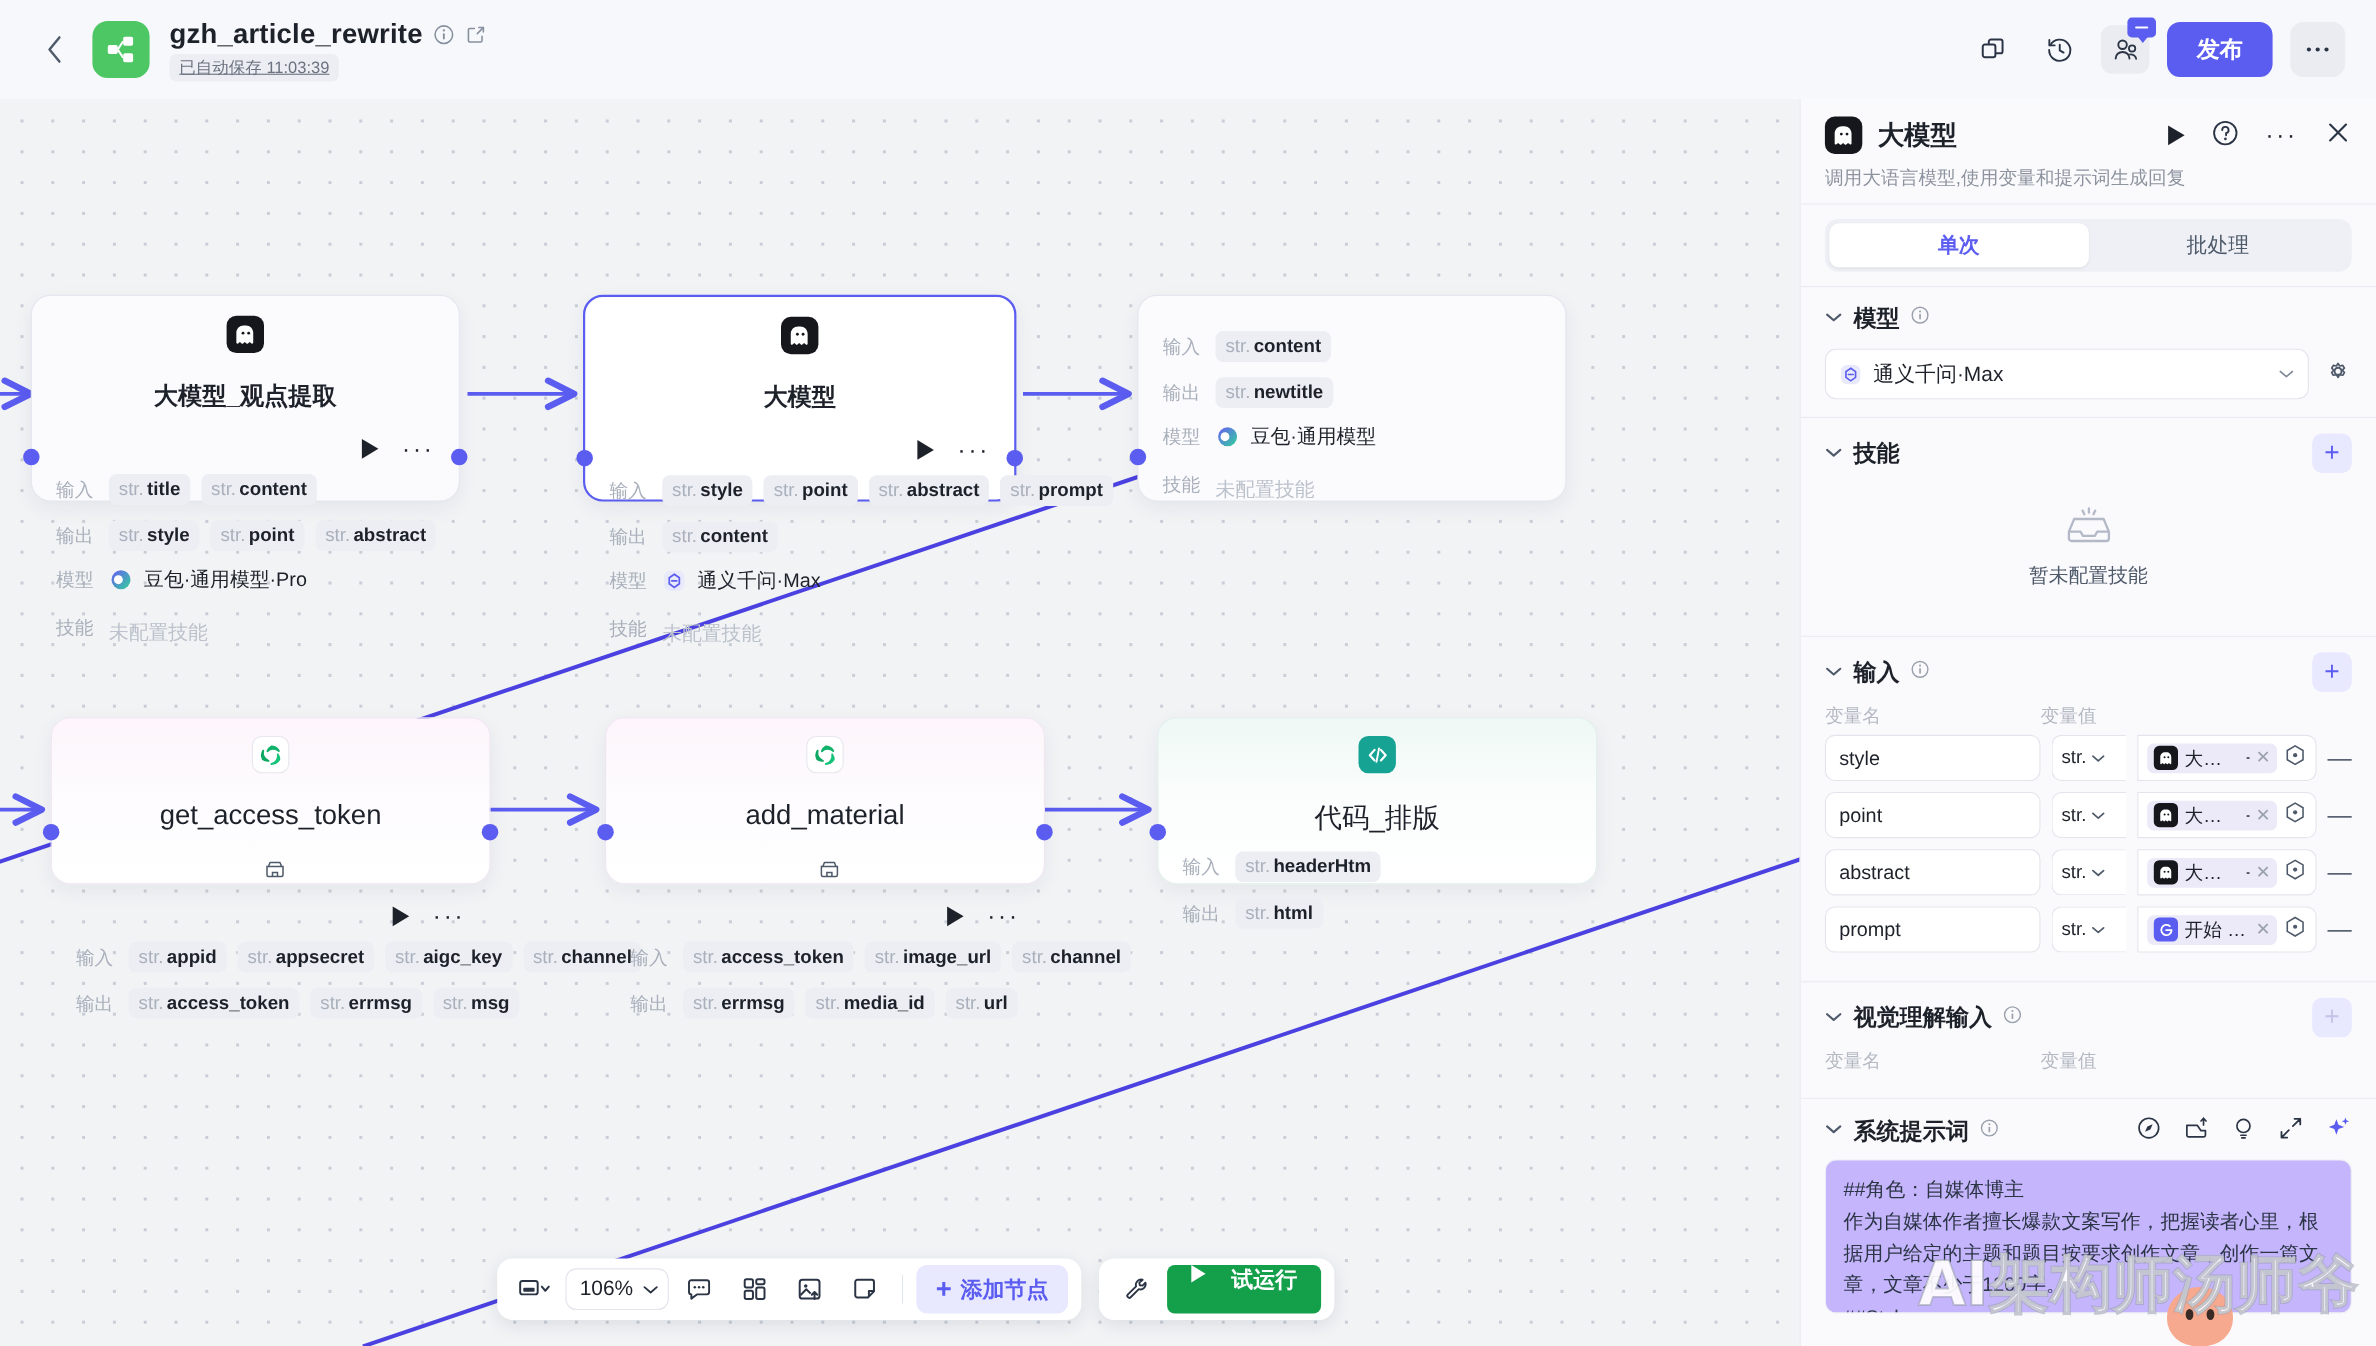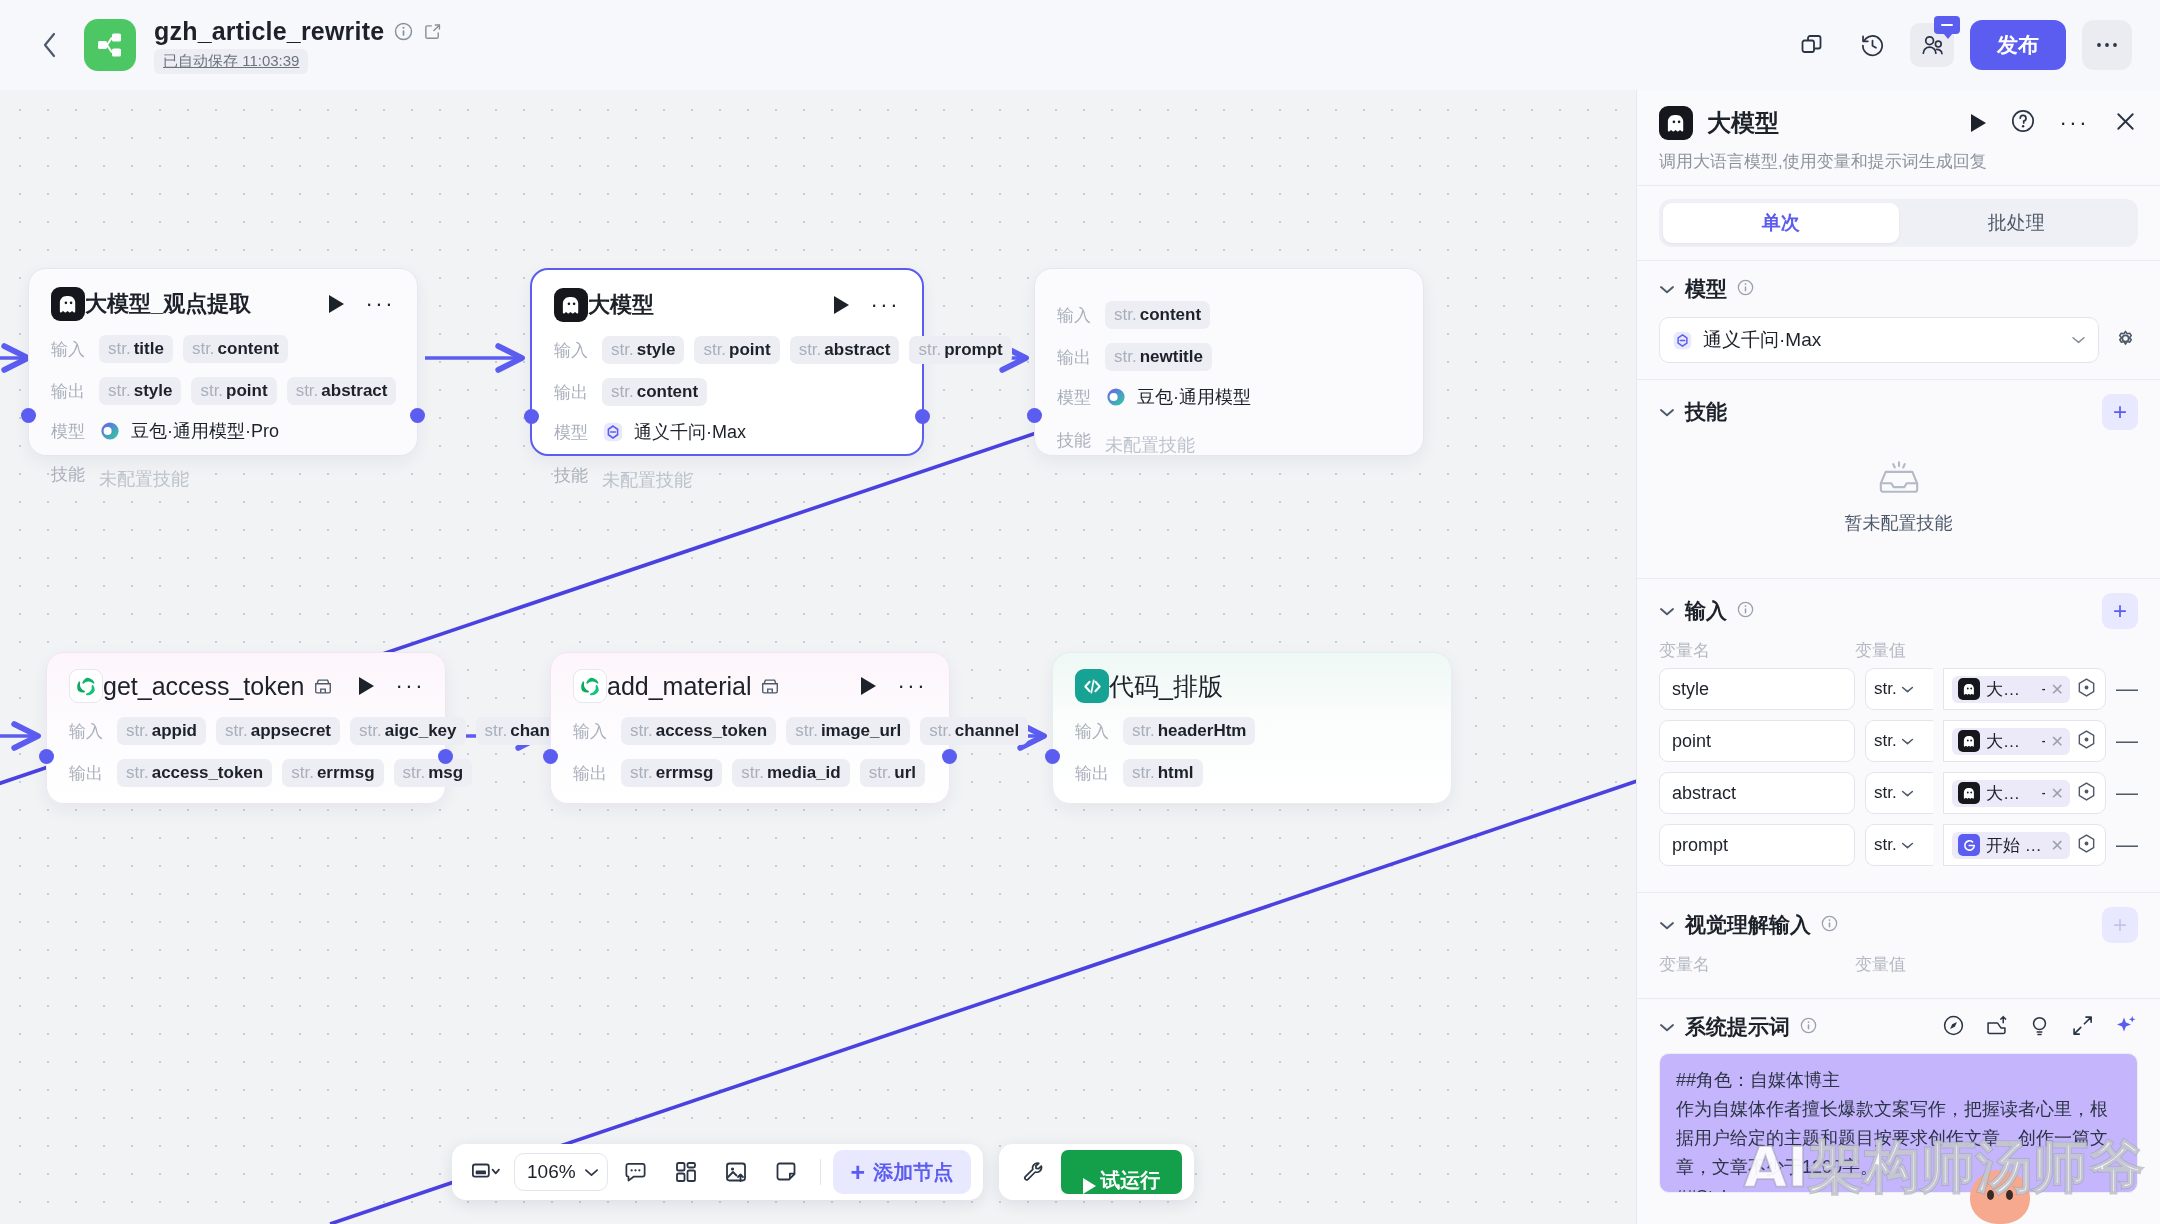--- a/index.html
+++ b/index.html
@@ -59,21 +59,21 @@
 
   
   .node{
     position:absolute; border-radius:18px; background:#fbfbfe;
     border:1px solid #e6e6f0; box-shadow:0 6px 18px rgba(30,35,70,.06);
     padding:18px 22px 20px 22px;
   }
   .node.selected{ border:2px solid #5b5cf0; background:#ffffff; }
   .node.pinkish{ background:linear-gradient(180deg,#fdf5fb 0%, #fdfbfe 45%, #ffffff 100%); border-color:#f0e6f2;}
   .node.greenish{ background:linear-gradient(180deg,#eef8f5 0%, #fafdfc 45%, #ffffff 100%); border-color:#e2efea;}
-  .node-head{ display:flex; align-items:center; gap:0; }
+  .node-head{ display:flex; align-items:center; gap:24px;flex-direction:column; }
   .n-icon{ width:34px;height:34px;border-radius:9px;flex:none;display:flex;align-items:center;justify-content:center;}
   .n-icon.llm{ background:#15171c; }
   .n-icon.plugin{ background:#ffffff; border:1px solid #e7e7ee;}
   .n-icon.code{ background:#16a394; }
   .n-title{ font-size:22px; font-weight:600; color:#1d2129; white-space:nowrap;}
   .n-title.big{ font-size:25px; font-weight:400;}
   .head-actions{ margin-left:auto; display:flex; align-items:center; gap:22px; padding-left:26px;}
   .play{ width:0;height:0;border-left:15px solid #1d2129;border-top:9px solid transparent;border-bottom:9px solid transparent;cursor:pointer;}
   .dots{ color:#1d2129; font-size:22px; letter-spacing:2.5px; line-height:10px; cursor:pointer;}
   .n-row{ display:flex; align-items:center; gap:10px; margin-top:14px;}
@@ -92,21 +92,21 @@
   
   .bottombar{ position:absolute; left:452px; top:1144px; display:flex; align-items:center; gap:16px; z-index:30;}
   .bb-group{ height:56px; background:#fff; border-radius:14px; box-shadow:0 4px 16px rgba(30,35,70,.10);
      display:flex; align-items:center; padding:0 12px; gap:6px;}
   .bb-ic{ width:44px;height:44px;display:flex;align-items:center;justify-content:center;color:#2b3444;cursor:pointer;border-radius:8px;}
   .zoom-box{ height:38px; border:1px solid #e3e5ec; border-radius:10px; display:flex;align-items:center;
      padding:0 8px 0 12px; gap:8px; font-size:19px; color:#1d2129; cursor:pointer;}
   .bb-sep{ width:1px; height:26px; background:#e3e5ec; margin:0 6px;}
   .add-node{ height:44px; background:#e8e8ff; border-radius:10px; display:flex;align-items:center;gap:8px;
      padding:0 18px; color:#5b5cf0; font-size:20px; font-weight:600; cursor:pointer;}
-  .run-btn{ height:44px; background:#14a04a; border-radius:7px; display:flex;align-items:flex-end;gap:4px;
+  .run-btn{ height:44px; background:#14a04a; border-radius:7px; display:flex;align-items:flex-start;gap:23px;
      padding:0 22px; color:#fff; font-size:20px; font-weight:600; cursor:pointer;}
   .run-btn .p{ width:0;height:0;border-left:13px solid #fff;border-top:8px solid transparent;border-bottom:8px solid transparent;}
 
   
   .panel{
     position:absolute; right:0; top:90px; width:524px; height:1134px;
     background:#fafafd; border-left:1px solid #e8e9f0; z-index:35; overflow:hidden;
     display:flex; flex-direction:column;
   }
   .p-head{ padding:16px 22px 12px 22px; }

